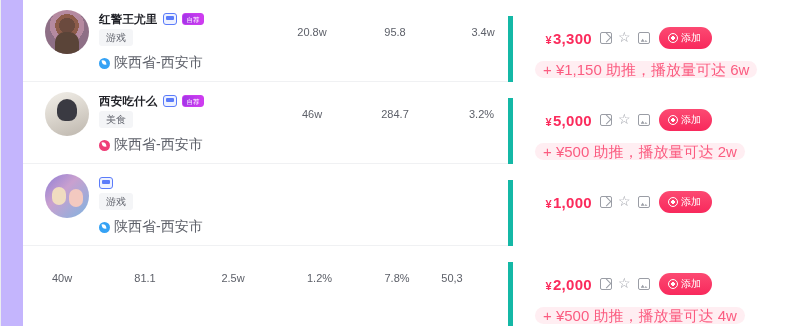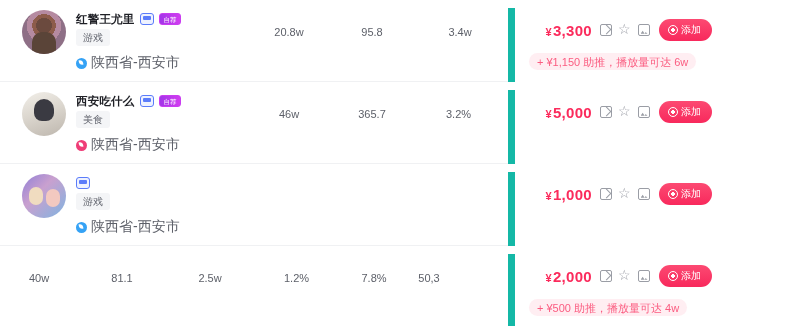--- a/index.html
+++ b/index.html
@@ -6,20 +6,21 @@
   html, body {
     width: 800px; height: 326px;
     overflow: hidden;
     background: #ffffff;
     font-family: "Liberation Sans", "DejaVu Sans", sans-serif;
   }
   .table {
     position: relative;
     width: 720px; height: 326px;
     background: #c4b5fd;
+    padding-left: 23px;
   }
   
   .table::before {
     content: "";
     position: absolute; left: 0; top: 0; bottom: 0;
     width: 1px; background: #ebedf0;
   }
 
   .row {
     position: relative;
@@ -156,24 +157,24 @@
   .m0 { width: 78px; }
   .m1 { width: 88px; }
   .m2 { width: 88px; }
   .m3 { width: 85px; }
   .m4 { width: 70px; }
   .m5 { width: 40px; overflow: hidden; }
 
   
   .right-pane {
     position: absolute;
-    right: 0; top: 8px;
+    right: 0; top: 16px;
     width: 212px; height: 100%;
     background: #fff;
-    border-left: 7px solid #14b8a6;
+    border-left: 5px solid #14b8a6;
     padding: 11px 8px 0 6px;
   }
   .price-row {
     display: flex;
     align-items: center;
     gap: 0;
     height: 22px;
   }
   .price {
     color: #fb2b5c;
@@ -244,26 +245,26 @@
     content:"";
     position:absolute;
     background:#fff;
   }
   .plus-ic::before { left: 2px; top: 3.4px; width: 4px; height: 1.2px; }
   .plus-ic::after  { left: 3.4px; top: 2px; width: 1.2px; height: 4px; }
 
   .promo {
     display: inline-block;
     margin-top: 12px;
-    margin-left: 8px;
+    margin-left: 16px;
     padding: 2.5px 8px;
     border-radius: 9px;
     background: #ffeef2;
     color: #fb5c80;
-    font-size: 11px;
+    font-size: 15px;
     line-height: 12px;
     white-space: nowrap;
   }
   .promo.hidden { visibility: hidden; }
 </style>
 </head>
 <body>
 
 <div class="table">
 
@@ -323,38 +324,39 @@
         </div>
         <div class="cat-tag">美食</div>
         <div class="loc-line">
           <span class="loc-dot pink"></span>
           <span class="loc-text">陕西省-西安市</span>
         </div>
       </div>
     </div>
     <div class="metrics">
       <div class="metric m0">46w</div>
-      <div class="metric m1">365.7</div>
+      <div class="metric m1">284.7</div>
       <div class="metric m3">3.2%</div>
       <div class="metric m4">7%</div>
       <div class="metric m5">-8,2</div>
     </div>
     <div class="right-pane">
       <div class="price-row">
         <div class="price"><span class="cur">¥</span><span>5,000</span></div>
         <div class="icon-btns">
           <span class="ic ic-share"></span>
           <span class="ic ic-star"></span>
           <span class="ic ic-pic"></span>
         </div>
         <div class="add-btn">
           <span class="plus-ic"></span>
           <span>添加</span>
         </div>
       </div>
+      <div class="promo">+ ¥500 助推，播放量可达 2w</div>
     </div>
   </div>
 
   <div class="row">
     <div class="creator-cell">
       <div class="avatar av3"></div>
       <div class="creator-info">
         <div class="name-line">
           <span class="badge-blue"></span>
         </div>

